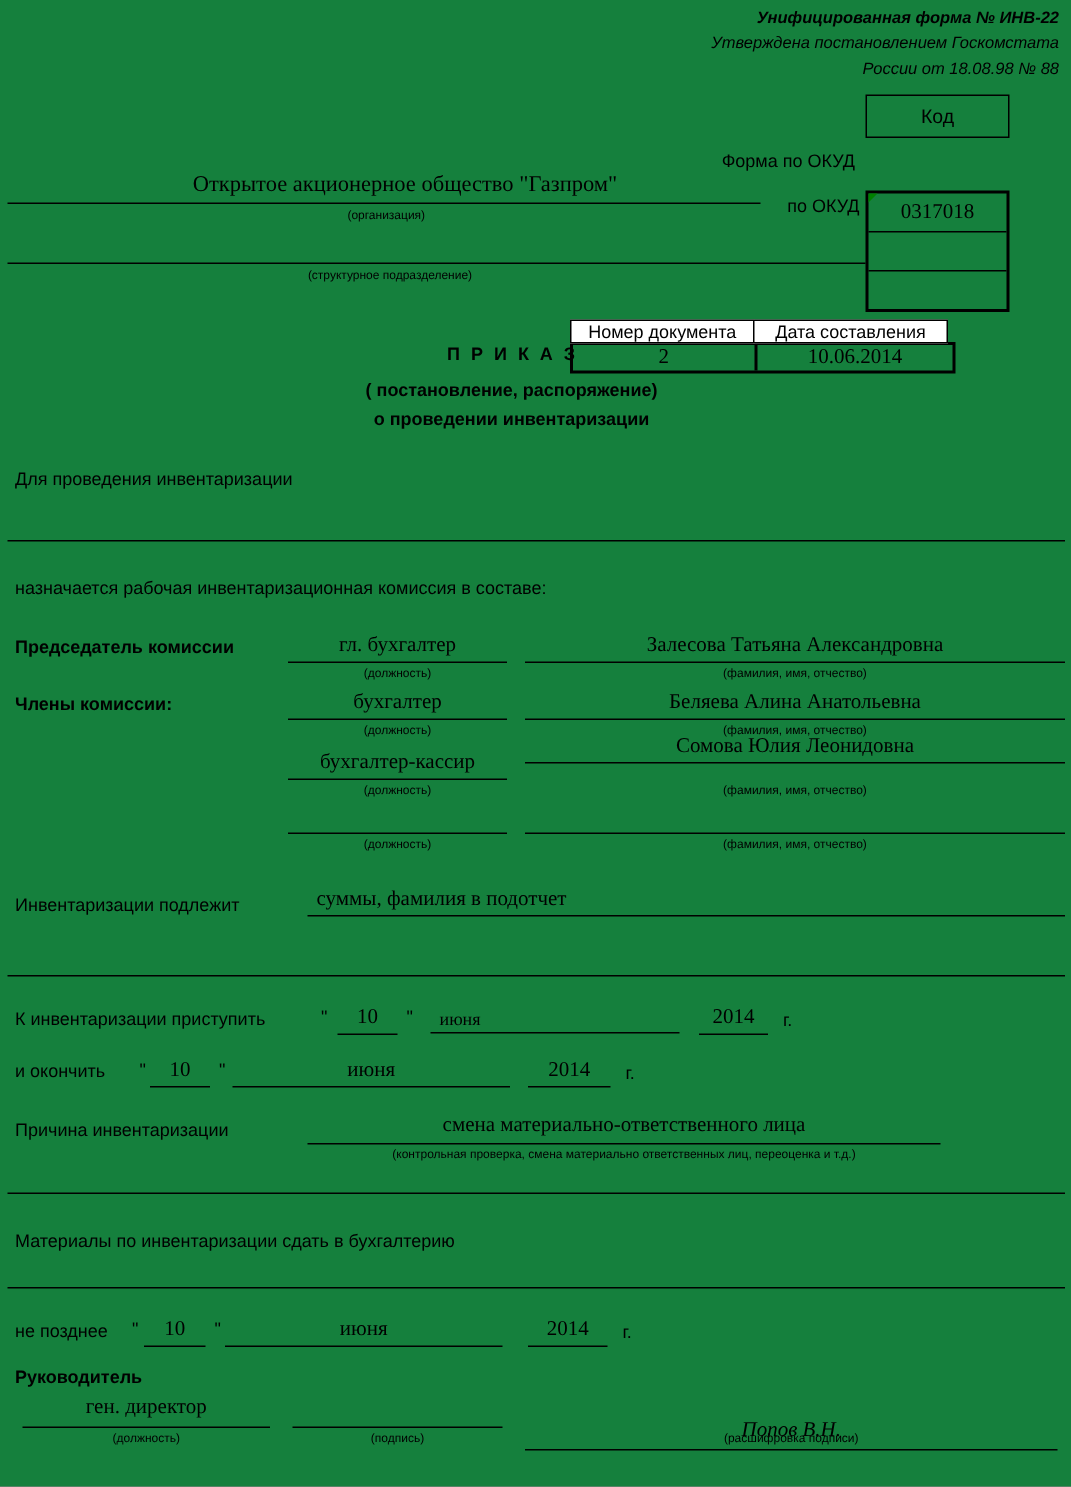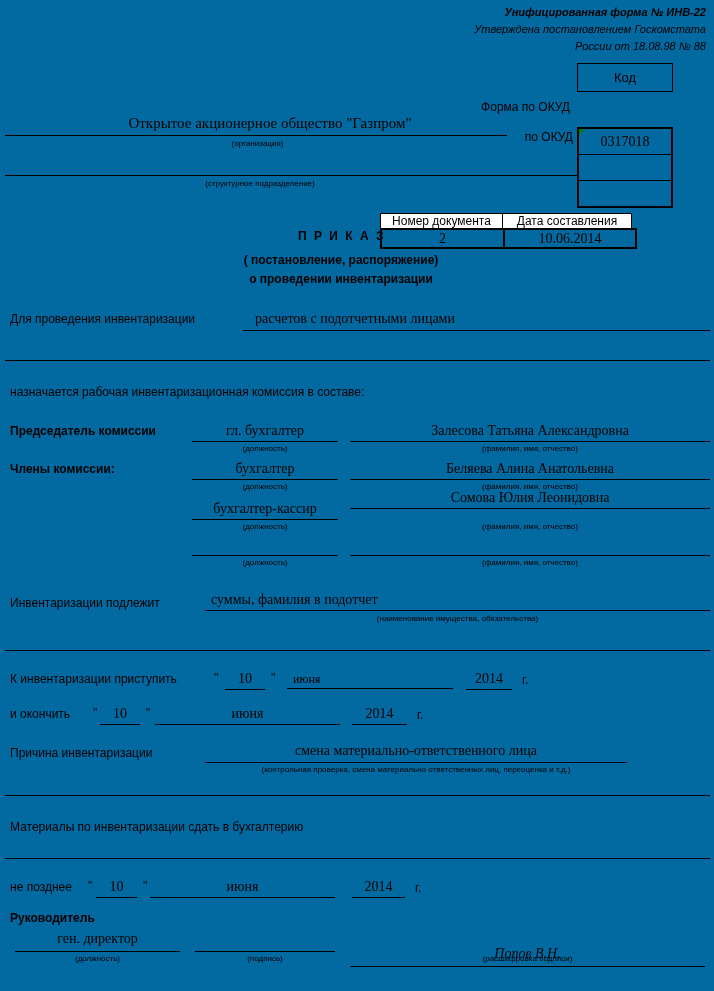--- a/index.html
+++ b/index.html
@@ -1,16 +1,16 @@
 <!DOCTYPE html>
 <html><head>
 <meta charset="utf-8">
 <style>
   html,body{margin:0;padding:0;background:#888;}
-  #page{position:relative;width:714px;height:991px;background:#0369a1;overflow:hidden;
+  #page{position:relative;width:714px;height:991px;background:#15803d;overflow:hidden;
         font-family:"Liberation Sans",sans-serif;color:#000;}
   .abs{position:absolute;}
   .sans{font-family:"Liberation Sans",sans-serif;font-size:12px;}
   .serif{font-family:"Liberation Serif",serif;font-size:14px;}
   .b{font-weight:bold;}
   .i{font-style:italic;}
   .cap{font-family:"Liberation Sans",sans-serif;font-size:8px;text-align:center;color:#000;}
   .hline{position:absolute;height:0;border-top:1px solid #000;}
   .ufield{position:absolute;border-bottom:1px solid #000;text-align:center;
           font-family:"Liberation Serif",serif;font-size:14px;line-height:16px;}
@@ -70,21 +70,20 @@
     </div>
     <div class="dtvals">
       <div class="dtvcell" style="width:121px;border-right:2px solid #000;">2</div>
       <div class="dtvcell" style="width:130px;">10.06.2014</div>
     </div>
   </div>
   <div class="abs sans b" style="left:180px;top:253px;width:322px;text-align:center;">( постановление, распоряжение)</div>
   <div class="abs sans b" style="left:180px;top:272px;width:322px;text-align:center;">о проведении инвентаризации</div>
 
   <div class="abs sans" style="left:10px;top:312px;">Для проведения инвентаризации</div>
-  <div class="ufield" style="left:243px;top:311px;width:467px;height:20px;text-align:left;padding-left:12px;box-sizing:border-box;">расчетов с подотчетными лицами</div>
   <div class="hline" style="left:5px;top:360px;width:705px;"></div>
 
   <div class="abs sans" style="left:10px;top:385px;">назначается рабочая инвентаризационная комиссия в составе:</div>
 
   <div class="abs sans b" style="left:10px;top:424px;">Председатель комиссии</div>
   <div class="abs sans b" style="left:10px;top:462px;">Члены комиссии:</div>
 
   <div class="ufield" style="left:192px;top:423px;width:146px;height:18px;">гл. бухгалтер</div>
   <div class="abs cap" style="left:192px;top:444px;width:146px;">(должность)</div>
   <div class="ufield" style="left:350px;top:423px;width:360px;height:18px;">Залесова Татьяна Александровна</div>
@@ -100,21 +99,20 @@
   <div class="ufield" style="left:350px;top:490px;width:360px;height:18px;">Сомова Юлия Леонидовна</div>
   <div class="abs cap" style="left:350px;top:522px;width:360px;">(фамилия, имя, отчество)</div>
 
   <div class="ufield" style="left:192px;top:537px;width:146px;height:18px;"></div>
   <div class="abs cap" style="left:192px;top:558px;width:146px;">(должность)</div>
   <div class="ufield" style="left:350px;top:537px;width:360px;height:18px;"></div>
   <div class="abs cap" style="left:350px;top:558px;width:360px;">(фамилия, имя, отчество)</div>
 
   <div class="abs sans" style="left:10px;top:596px;">Инвентаризации подлежит</div>
   <div class="ufield" style="left:205px;top:592px;width:505px;height:19px;text-align:left;padding-left:6px;box-sizing:border-box;">суммы, фамилия в подотчет</div>
-  <div class="abs cap" style="left:205px;top:614px;width:505px;">(наименование имущества, обязательства)</div>
   <div class="hline" style="left:5px;top:650px;width:705px;"></div>
 
   <div class="abs sans" style="left:10px;top:672px;">К инвентаризации приступить</div>
   <div class="abs sans q" style="left:214px;top:671px;">"</div>
   <div class="ufield" style="left:225px;top:671px;width:40px;height:18px;">10</div>
   <div class="abs sans q" style="left:271px;top:671px;">"</div>
   <div class="ufield" style="left:287px;top:671px;width:166px;height:18px;text-align:left;padding-left:6px;box-sizing:border-box;font-size:12px;">июня</div>
   <div class="ufield" style="left:466px;top:671px;width:46px;height:18px;">2014</div>
   <div class="abs sans" style="left:522px;top:673px;">г.</div>
 

